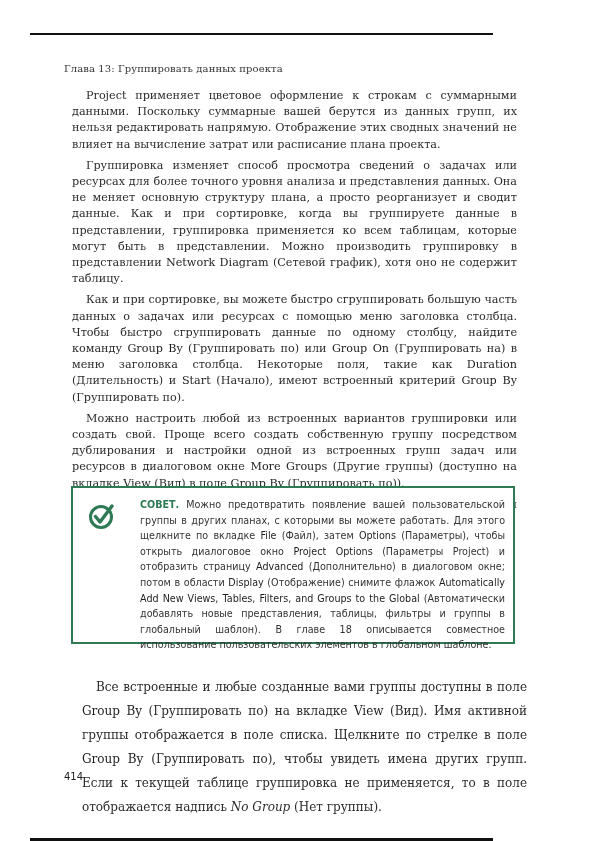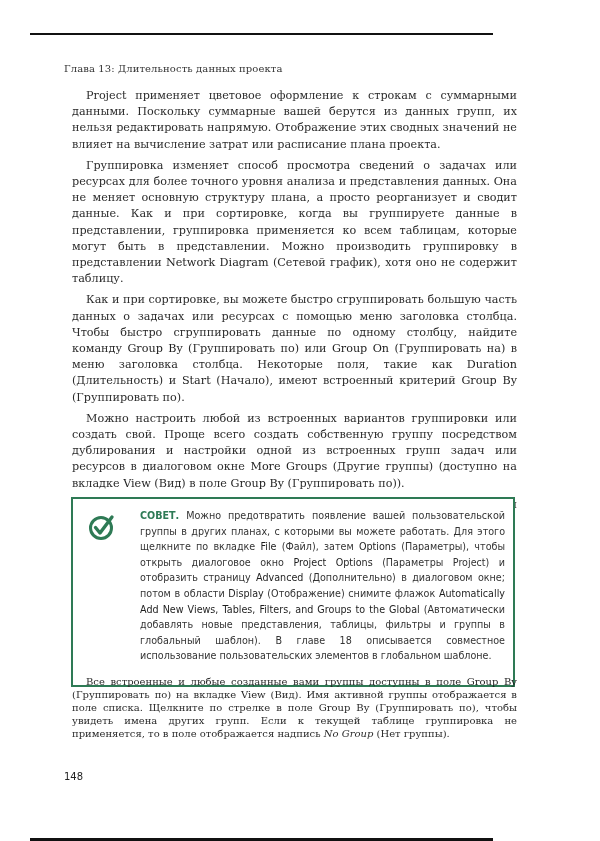--- a/index.html
+++ b/index.html
@@ -4,33 +4,33 @@
 <style>
   html, body { margin: 0; padding: 0; background: #ffffff; }
   body { width: 600px; height: 841px; position: relative; overflow: hidden; font-family: "DejaVu Serif", serif; color: #2b2b2b; }
   .rule-top { position: absolute; left: 30px; top: 33px; width: 463px; height: 2px; background: #111; }
   .rule-bottom { position: absolute; left: 30px; top: 838px; width: 463px; height: 3px; background: #111; }
   .running-head { position: absolute; left: 64px; top: 63px; font-family: "DejaVu Serif", serif; font-size: 10px; color: #333; letter-spacing: 0.1px; }
   .body-text { position: absolute; left: 72px; top: 88px; width: 445px; font-size: 11.2px; line-height: 16.2px; text-align: justify; }
   .para { text-indent: 14px; margin: 0 0 5px 0; }
   b { font-weight: normal; color: #1e1e1e; }
   i { font-style: italic; }
-  .tip { position: absolute; left: 71px; top: 497px; width: 444px; height: 190px; border: 2.5px solid #2e7a55; box-sizing: border-box; background: #fff; }
+  .tip { position: absolute; left: 71px; top: 486px; width: 444px; height: 158px; border: 2.5px solid #2e7a55; box-sizing: border-box; background: #fff; }
   .tip-icon { position: absolute; left: 15px; top: 14px; width: 28px; height: 28px; }
   .tip-text { position: absolute; left: 67px; top: 9px; width: 365px; font-family: "DejaVu Sans", sans-serif; font-size: 9.6px; line-height: 15.6px; text-align: justify; color: #333; }
   .tip-label { color: #2e7a55; font-weight: bold; }
-  .after-tip { position: absolute; left: 72px; top: 675px; width: 445px; font-size: 10px; line-height: 13px; text-align: justify; }
+  .after-tip { position: absolute; left: 82px; top: 675px; width: 445px; font-size: 12px; line-height: 24px; text-align: justify; }
   .page-number { position: absolute; left: 64px; top: 771px; font-family: "DejaVu Sans", sans-serif; font-size: 10px; color: #222; }
 </style>
 </head>
 <body>
 
 <div class="rule-top"></div>
 
-<div class="running-head">Глава 13: Длительность данных проекта</div>
+<div class="running-head">Глава 13: Группировать данных проекта</div>
 
 <div class="body-text">
   <p class="para"><span>Project применяет цветовое оформление к строкам с суммарными данными. Поскольку суммарные вашей берутся из данных групп, их нельзя редактировать напрямую. Отображение этих сводных значений не влияет на вычисление затрат или расписание плана проекта.</span></p>
   <p class="para"><span>Группировка изменяет способ просмотра сведений о задачах или ресурсах для более точного уровня анализа и представления данных. Она не меняет основную структуру плана, а просто реорганизует и сводит данные. Как и при сортировке, когда вы группируете данные в представлении, группировка применяется ко всем таблицам, которые могут быть в представлении. Можно производить группировку в представлении </span><b>Network Diagram</b><span> (Сетевой график), хотя оно не содержит таблицу.</span></p>
   <p class="para"><span>Как и при сортировке, вы можете быстро сгруппировать большую часть данных о задачах или ресурсах с помощью меню заголовка столбца. Чтобы быстро сгруппировать данные по одному столбцу, найдите команду </span><b>Group By</b><span> (Группировать по) или </span><b>Group On</b><span> (Группировать на) в меню заголовка столбца. Некоторые поля, такие как </span><b>Duration</b><span> (Длительность) и </span><b>Start</b><span> (Начало), имеют встроенный критерий </span><b>Group By</b><span> (Группировать по).</span></p>
   <p class="para"><span>Можно настроить любой из встроенных вариантов группировки или создать свой. Проще всего создать собственную группу посредством дублирования и настройки одной из встроенных групп задач или ресурсов в диалоговом окне </span><b>More Groups</b><span> (Другие группы) (доступно на вкладке </span><b>View</b><span> (Вид) в поле </span><b>Group By</b><span> (Группировать по)).</span></p>
   <p class="para"><span>По умолчанию все новые группы, которые вы создаете, доступны для всех остальных планов, с которыми вы работаете в Project.</span></p>
 </div>
 
 <div class="tip">
@@ -42,15 +42,15 @@
   </span>
   <div class="tip-text">
     <span class="tip-label">СОВЕТ.</span><span><span> Можно предотвратить появление вашей пользовательской группы в других планах, с которыми вы можете работать. Для этого щелкните по вкладке </span><b>File</b><span> (Файл), затем </span><b>Options</b><span> (Параметры), чтобы открыть диалоговое окно </span><b>Project Options</b><span> (Параметры Project) и отобразить страницу </span><b>Advanced</b><span> (Дополнительно) в диалоговом окне; потом в области </span><b>Display</b><span> (Отображение) снимите флажок </span><b>Automatically Add New Views, Tables, Filters, and Groups to the Global</b><span> (Автоматически добавлять новые представления, таблицы, фильтры и группы в глобальный шаблон). В главе 18 описывается совместное использование пользовательских элементов в глобальном шаблоне.</span></span>
   </div>
 </div>
 
 <div class="after-tip">
   <p class="para"><span>Все встроенные и любые созданные вами группы доступны в поле </span><b>Group By</b><span> (Группировать по) на вкладке </span><b>View</b><span> (Вид). Имя активной группы отображается в поле списка. Щелкните по стрелке в поле </span><b>Group By</b><span> (Группировать по), чтобы увидеть имена других групп. Если к текущей таблице группировка не применяется, то в поле отображается надпись </span><i>No Group</i><span> (Нет группы).</span></p>
 </div>
 
-<div class="page-number">148</div>
+<div class="page-number">414</div>
 
 <div class="rule-bottom"></div>
 
 </body></html>

